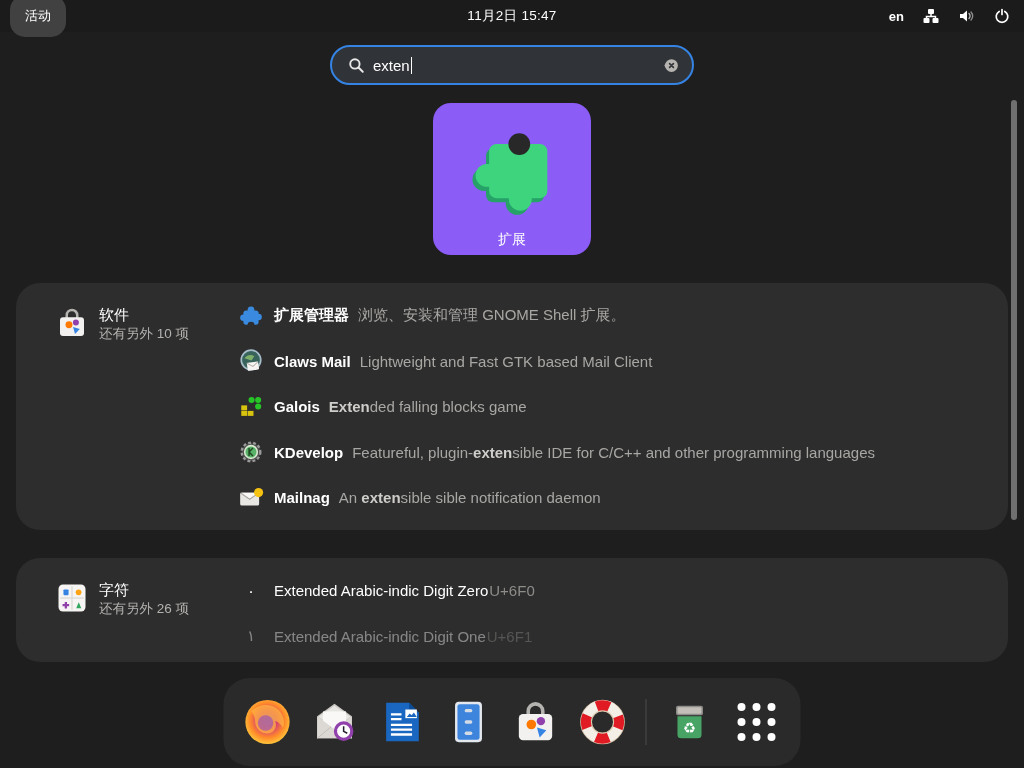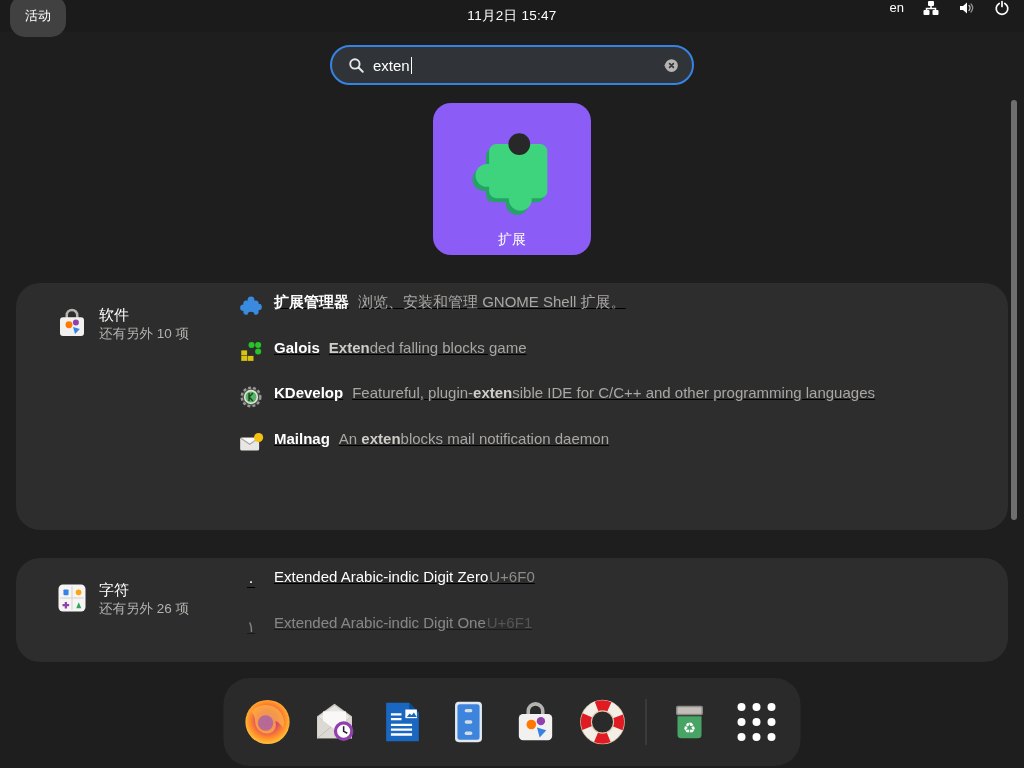--- a/index.html
+++ b/index.html
@@ -17,21 +17,21 @@
   .activities{
     margin-left:10px;padding:12px 15px;border-radius:15px;
     background:#414141;color:#fff;font-size:13px;font-weight:400;cursor:pointer;
   }
   .clock{
     position:absolute;left:50%;transform:translateX(-50%);
     color:#fff;font-size:13.5px;font-weight:400;letter-spacing:.3px;cursor:pointer;
   }
   .status-area{
     position:absolute;right:14px;top:0;height:32px;
-    display:flex;gap:19px;cursor:pointer;
+    display:flex;align-items:center;gap:19px;cursor:pointer;font-weight:bold;
   }
   .kbd-layout{color:#fff;font-size:13px;}
   .status-area svg{display:block;}
   
   .search-entry{
     position:absolute;top:45px;left:50%;transform:translateX(-50%);
     width:336px;height:36px;border-radius:20px;
     background:#303337;border:2px solid #3584e4;
     display:flex;align-items:center;padding:0 12px;box-sizing:content-box;
   }
@@ -54,21 +54,21 @@
   .panel-1{top:283px;height:247px;}
   .panel-2{top:558px;height:104px;overflow:hidden;}
   .provider{
     position:absolute;left:38px;top:22px;display:flex;gap:9px;cursor:pointer;
   }
   .provider-icon{width:36px;height:36px;flex:0 0 36px;}
   .provider-icon svg{width:36px;height:36px;}
   .provider-title{color:#fff;font-size:15px;line-height:19px;}
   .provider-more{color:#b4b2af;font-size:13.5px;line-height:20px;}
   .rows{position:absolute;left:222px;top:10px;right:20px;}
-  .result-row{height:45.5px;display:flex;align-items:flex-start;cursor:pointer;text-decoration:underline;}
+  .result-row{height:45.5px;display:flex;align-items:center;cursor:pointer;}
   .result-row.faded{opacity:.42;}
   .row-icon{width:26px;height:26px;flex:0 0 26px;display:flex;align-items:center;justify-content:center;}
   .row-icon svg{width:26px;height:26px;}
   .row-icon.glyph{color:#fff;font-size:15px;font-family:"DejaVu Sans",sans-serif;}
   .row-name{color:#fff;font-size:15px;font-weight:700;margin-left:10px;white-space:nowrap;}
   .row-name.char-name{font-weight:400;}
   .row-desc{color:#a9a7a4;font-size:15px;margin-left:9px;white-space:nowrap;}
   .row-desc .hl{font-weight:700;color:#cfcdca;}
   .row-code{color:#8e8c89;font-size:15px;margin-left:1px;}
   
@@ -183,20 +183,35 @@
             </g>
             <circle cx="12" cy="20.5" r="3.2" fill="#2d2d2d"></circle>
           </svg>
         </span>
         <span class="row-name">扩展管理器</span>
         <span class="row-desc"><span>浏览、安装和管理 GNOME Shell 扩展。</span></span>
       </div>
       <div class="result-row">
         <span class="row-icon">
           <svg viewBox="0 0 24 24">
+            <circle cx="12" cy="11" r="9" fill="#37635a"></circle>
+            <circle cx="12" cy="11" r="9" fill="none" stroke="#a6bcc9" stroke-width="1.6"></circle>
+            <path d="M6 9.5C8 6.5 12 5.5 15 7.5l-2.5 4z" fill="#7fb069"></path>
+            <g transform="rotate(-8 14 16.5)">
+              <rect x="8.5" y="13" width="10.5" height="7.5" rx="1" fill="#f6f5f4"></rect>
+              <path d="M8.5 13.3l5.2 3.7 5.3-3.7" stroke="#b7b3ae" stroke-width=".9" fill="none"></path>
+            </g>
+          </svg>
+        </span>
+        <span class="row-name">Claws Mail</span>
+        <span class="row-desc"><span>Lightweight and Fast GTK based Mail Client</span></span>
+      </div>
+      <div class="result-row">
+        <span class="row-icon">
+          <svg viewBox="0 0 24 24">
             <g fill="#d8c40e">
               <rect x="3" y="10.5" width="5.4" height="4.6"></rect>
               <rect x="3" y="15.6" width="5.4" height="4.6"></rect>
               <rect x="8.9" y="15.6" width="5.4" height="4.6"></rect>
             </g>
             <g fill="#27c427">
               <circle cx="12.5" cy="5.5" r="2.8"></circle>
               <circle cx="18.6" cy="5.5" r="2.8"></circle>
               <circle cx="18.6" cy="11.6" r="2.8"></circle>
             </g>
@@ -220,21 +235,21 @@
       <div class="result-row">
         <span class="row-icon">
           <svg viewBox="0 0 24 24">
             <rect x="2" y="7" width="17.5" height="12" rx="1.5" fill="#e9e7e4"></rect>
             <path d="M2.4 7.4l8.4 5.8 8.3-5.8z" fill="#f9f8f7"></path>
             <path d="M2.4 7.4l8.4 5.8 8.3-5.8" fill="none" stroke="#a9a5a0" stroke-width="1"></path>
             <circle cx="19" cy="7" r="4.2" fill="#f5c211"></circle>
           </svg>
         </span>
         <span class="row-name">Mailnag</span>
-        <span class="row-desc"><span>An </span><span class="hl">exten</span><span>blocks mail notification daemon</span></span>
+        <span class="row-desc"><span>An </span><span class="hl">exten</span><span>sible sible notification daemon</span></span>
       </div>
     </div>
 </div>
 
 <div class="panel panel-2">
   <div class="provider">
     <span class="provider-icon"><svg viewBox="0 0 24 24">
           <rect x="3" y="3" width="18" height="18" rx="3" fill="#f6f5f4"></rect>
           <line x1="12" y1="4.2" x2="12" y2="19.8" stroke="#deddda"></line>
           <line x1="4.2" y1="12" x2="19.8" y2="12" stroke="#deddda"></line>

